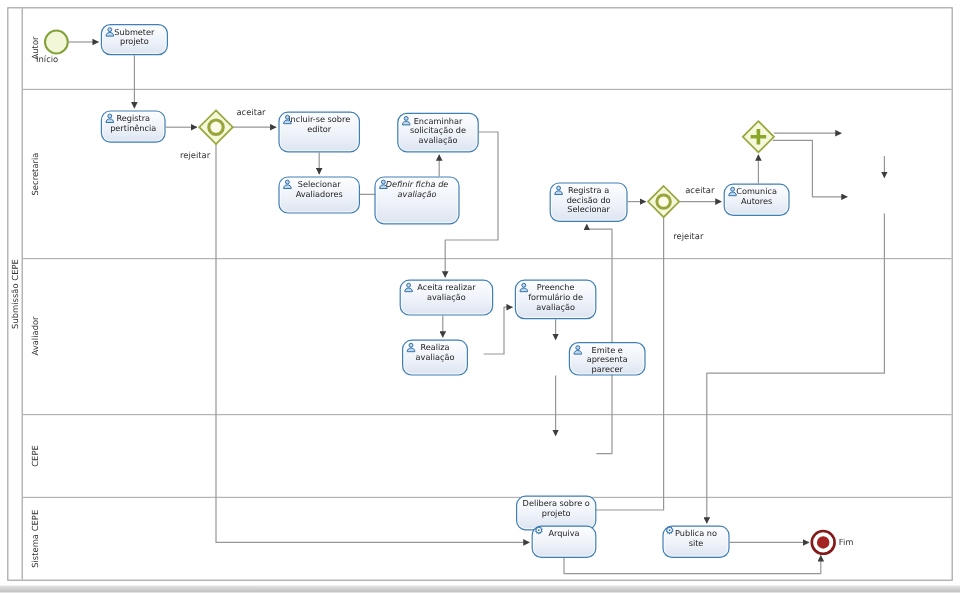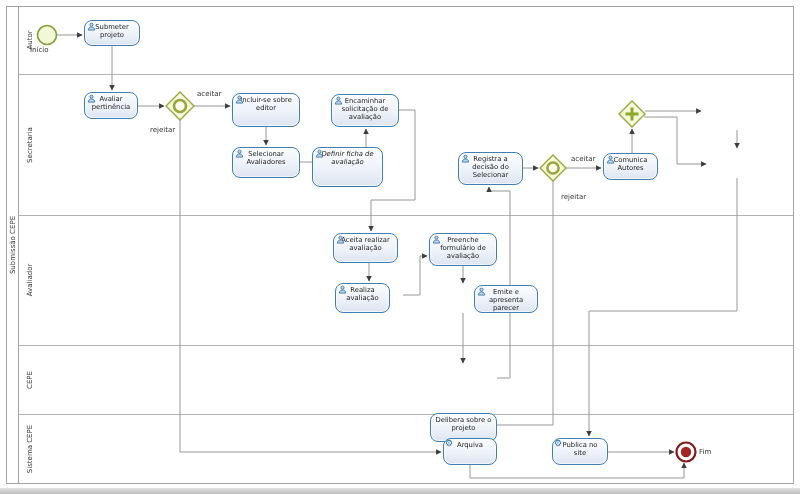--- a/index.html
+++ b/index.html
@@ -158,21 +158,21 @@
           <path d="M1.5,9 C1.5,6.8 3,5.6 5,5.6 C7,5.6 8.5,6.8 8.5,9 Z" fill="#bdd7ec" stroke="#2e6da4" stroke-width="0.9"></path>
         </svg></span>
     <span class="tlabel">Submeter projeto</span>
   </div>
 
   <div class="task" style="left:84px; top:92px; width:54px; height:27px;">
     <span class="ticon"><svg viewBox="0 0 10 10" width="9" height="9">
           <circle cx="5" cy="3" r="1.8" fill="#bdd7ec" stroke="#2e6da4" stroke-width="0.9"></circle>
           <path d="M1.5,9 C1.5,6.8 3,5.6 5,5.6 C7,5.6 8.5,6.8 8.5,9 Z" fill="#bdd7ec" stroke="#2e6da4" stroke-width="0.9"></path>
         </svg></span>
-    <span class="tlabel">Avaliar pertinência</span>
+    <span class="tlabel">Registra pertinência</span>
   </div>
 
   <div class="task" style="left:232px; top:93px; width:68px; height:34px;">
     <span class="ticon"><svg viewBox="0 0 10 10" width="9" height="9">
           <circle cx="5" cy="3" r="1.8" fill="#bdd7ec" stroke="#2e6da4" stroke-width="0.9"></circle>
           <path d="M1.5,9 C1.5,6.8 3,5.6 5,5.6 C7,5.6 8.5,6.8 8.5,9 Z" fill="#bdd7ec" stroke="#2e6da4" stroke-width="0.9"></path>
         </svg></span>
     <span class="tlabel">Incluir-se sobre editor</span>
   </div>
 
@@ -211,21 +211,21 @@
   <div class="task" style="left:603px; top:153px; width:55px; height:27px;">
     <span class="ticon"><svg viewBox="0 0 10 10" width="9" height="9">
           <circle cx="5" cy="3" r="1.8" fill="#bdd7ec" stroke="#2e6da4" stroke-width="0.9"></circle>
           <path d="M1.5,9 C1.5,6.8 3,5.6 5,5.6 C7,5.6 8.5,6.8 8.5,9 Z" fill="#bdd7ec" stroke="#2e6da4" stroke-width="0.9"></path>
         </svg></span>
     <span class="tlabel">Comunica Autores</span>
   </div>
 
 
 
-  <div class="task" style="left:333px; top:233px; width:65px; height:30px;">
+  <div class="task" style="left:333px; top:233px; width:78px; height:30px;">
     <span class="ticon"><svg viewBox="0 0 10 10" width="9" height="9">
           <circle cx="5" cy="3" r="1.8" fill="#bdd7ec" stroke="#2e6da4" stroke-width="0.9"></circle>
           <path d="M1.5,9 C1.5,6.8 3,5.6 5,5.6 C7,5.6 8.5,6.8 8.5,9 Z" fill="#bdd7ec" stroke="#2e6da4" stroke-width="0.9"></path>
         </svg></span>
     <span class="tlabel">Aceita realizar avaliação</span>
   </div>
 
   <div class="task" style="left:335px; top:283px; width:55px; height:30px;">
     <span class="ticon"><svg viewBox="0 0 10 10" width="9" height="9">
           <circle cx="5" cy="3" r="1.8" fill="#bdd7ec" stroke="#2e6da4" stroke-width="0.9"></circle>

